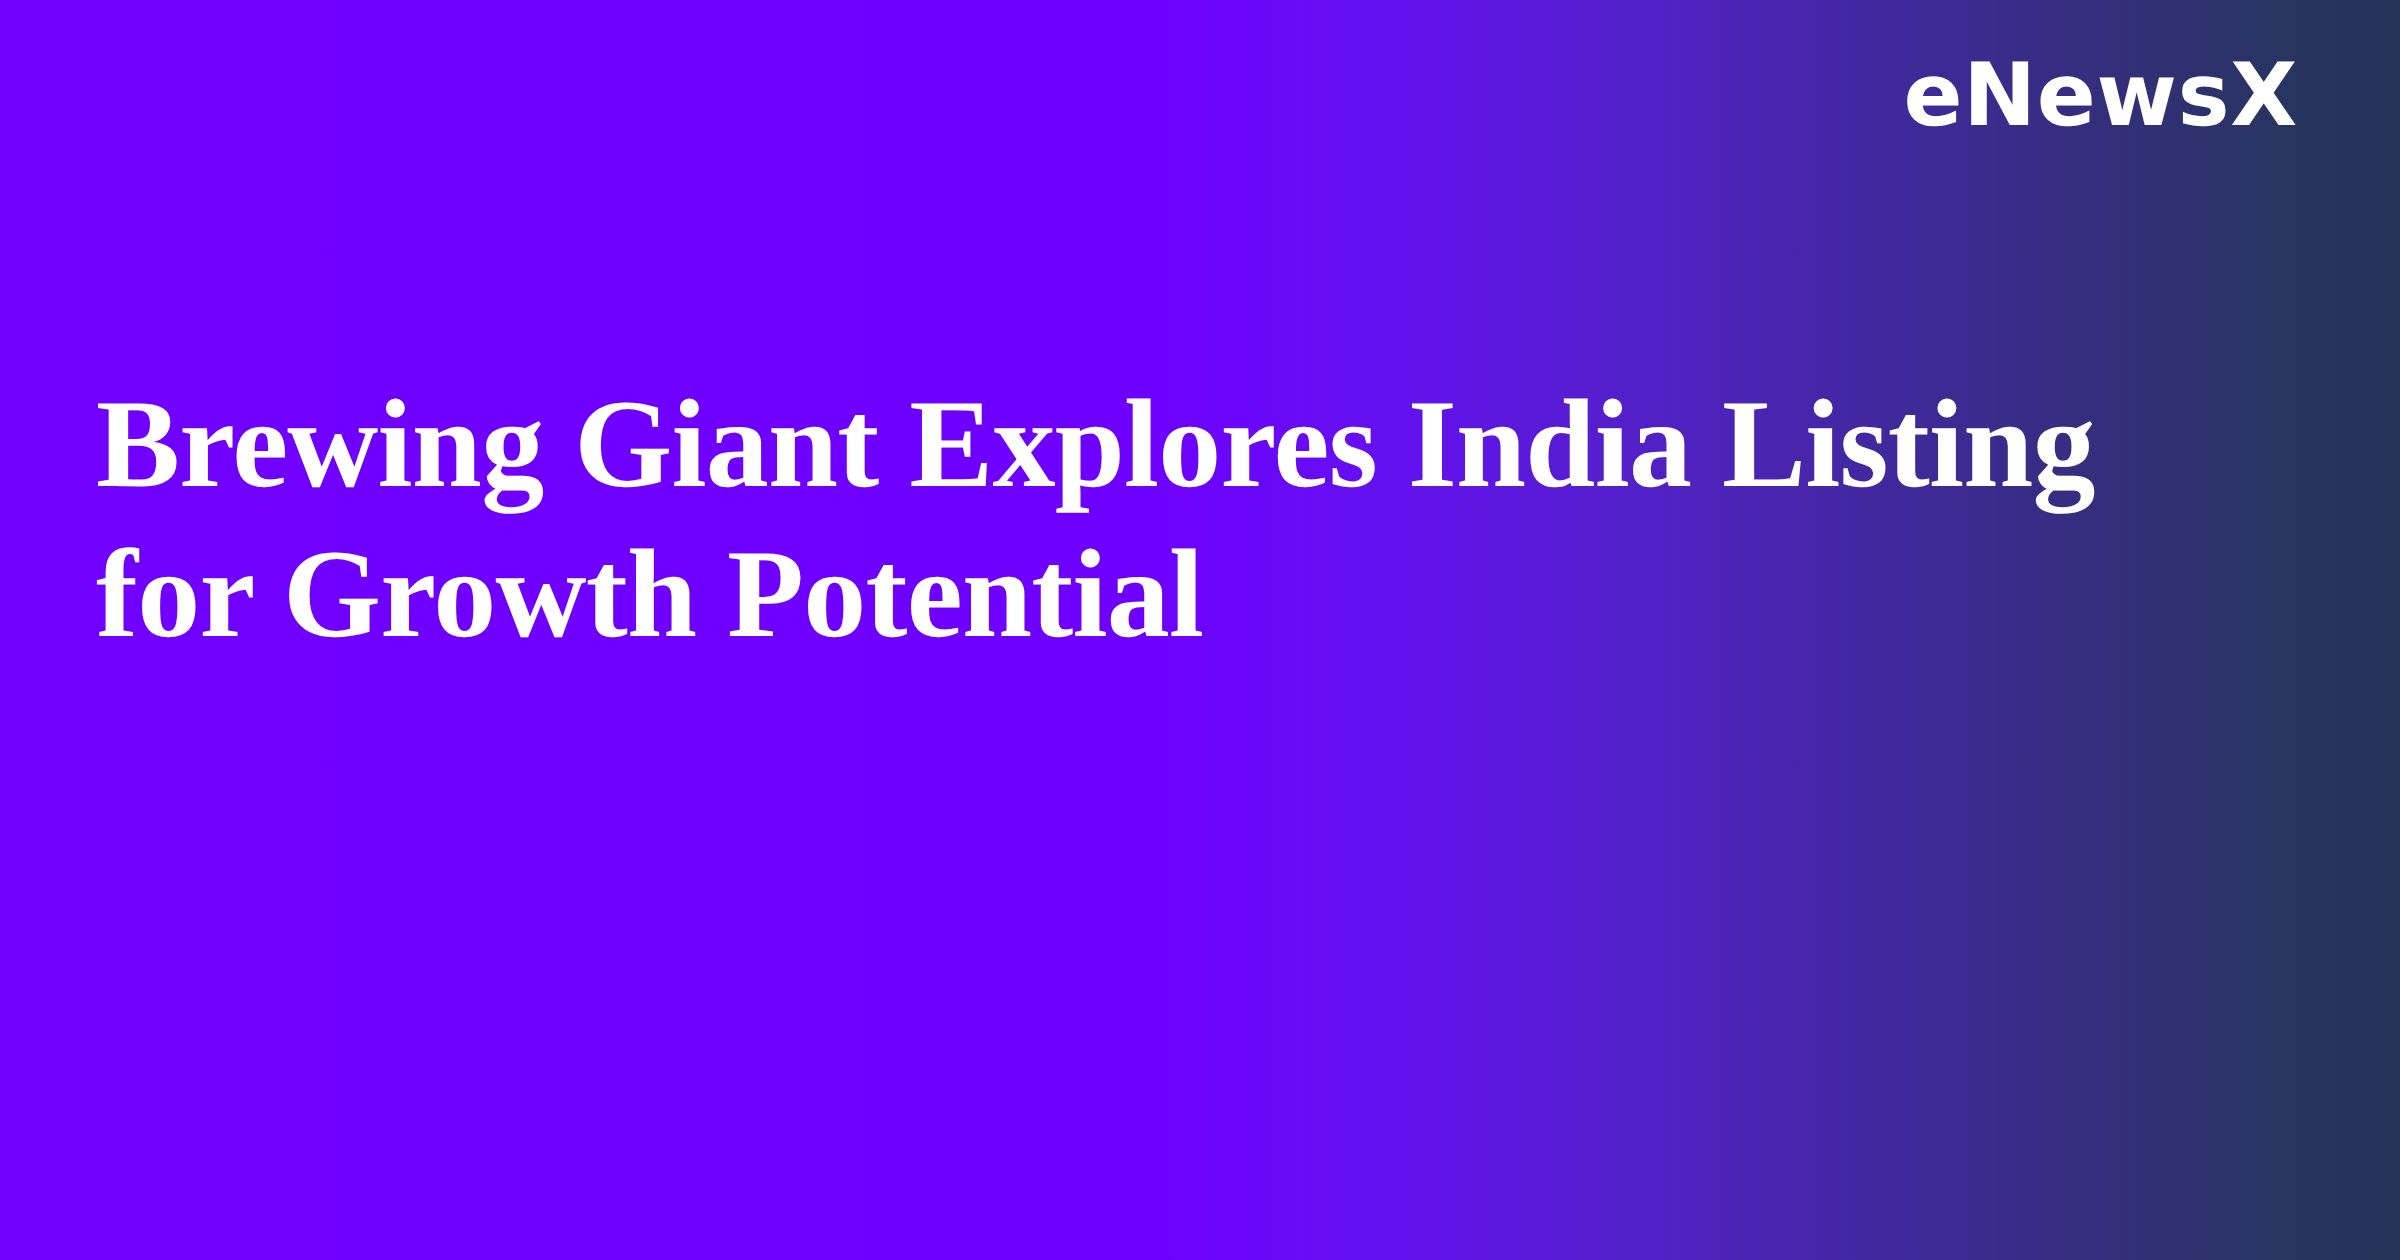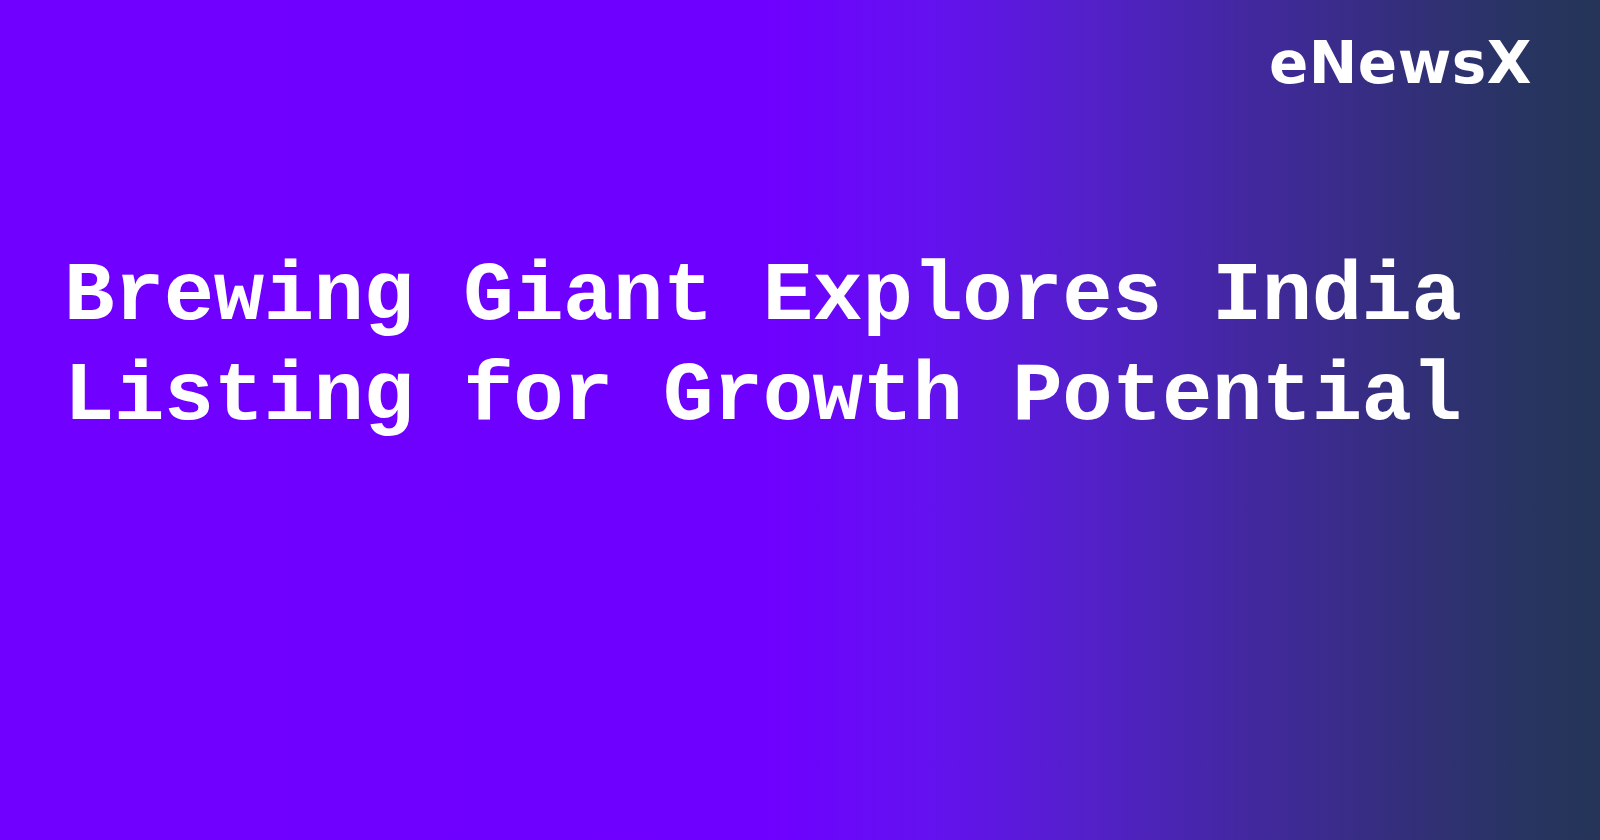--- a/index.html
+++ b/index.html
@@ -56,21 +56,21 @@
 
   
   #headline-block {
     position: absolute;
     left: 64px;
     top: 247px;
     width: 1420px;
   }
 
   #headline {
-    font-family: Liberation Mono, monospace;
+    font-family: Liberation Serif, serif;
     font-size: 84px;
     font-weight: 700;
     line-height: 100px;
     letter-spacing: -0.5px;
     color: #FFFFFF;
     white-space: pre-line;
     text-rendering: optimizeLegibility;
   }
 </style>
 </head>

